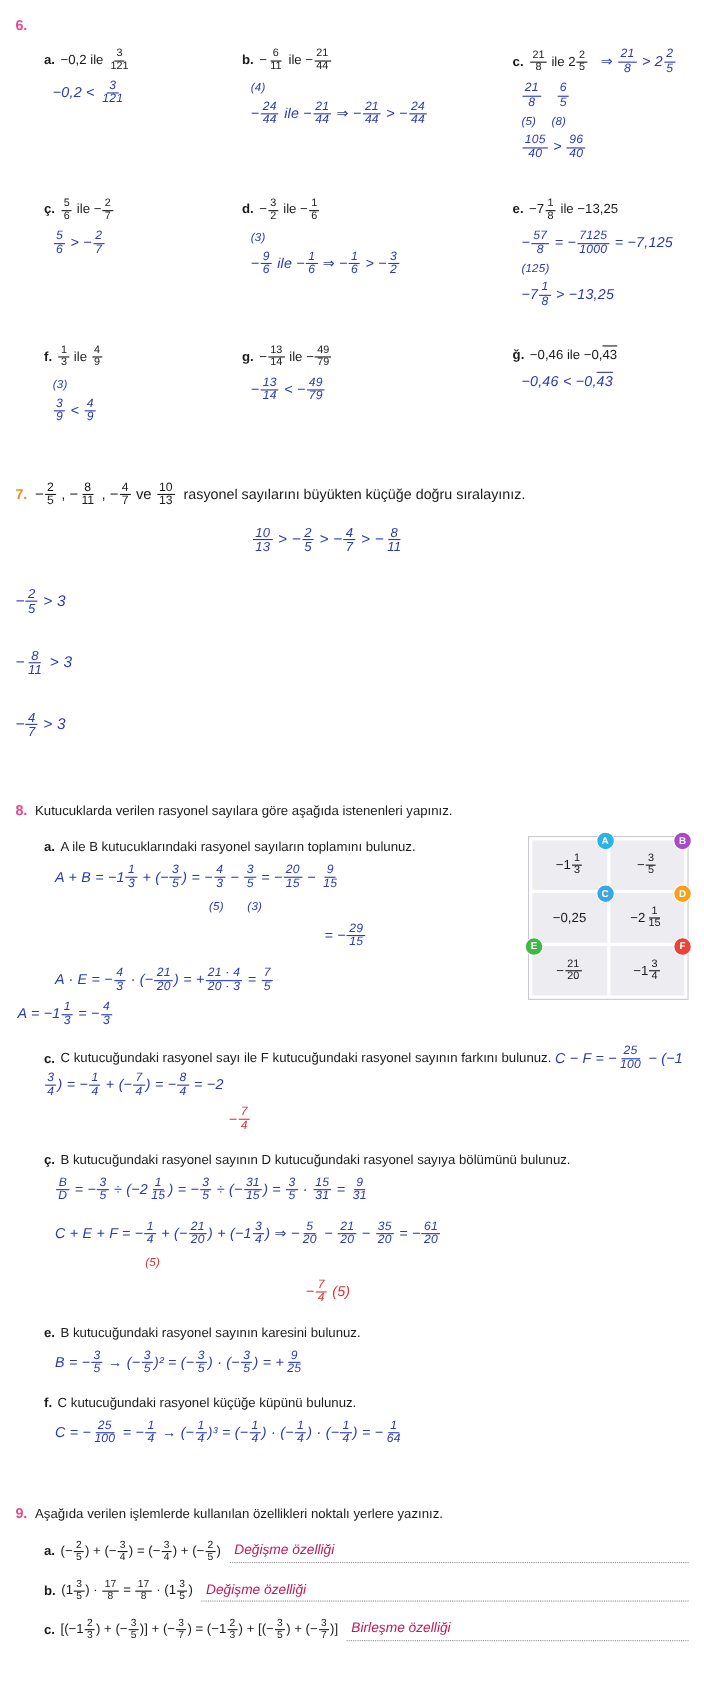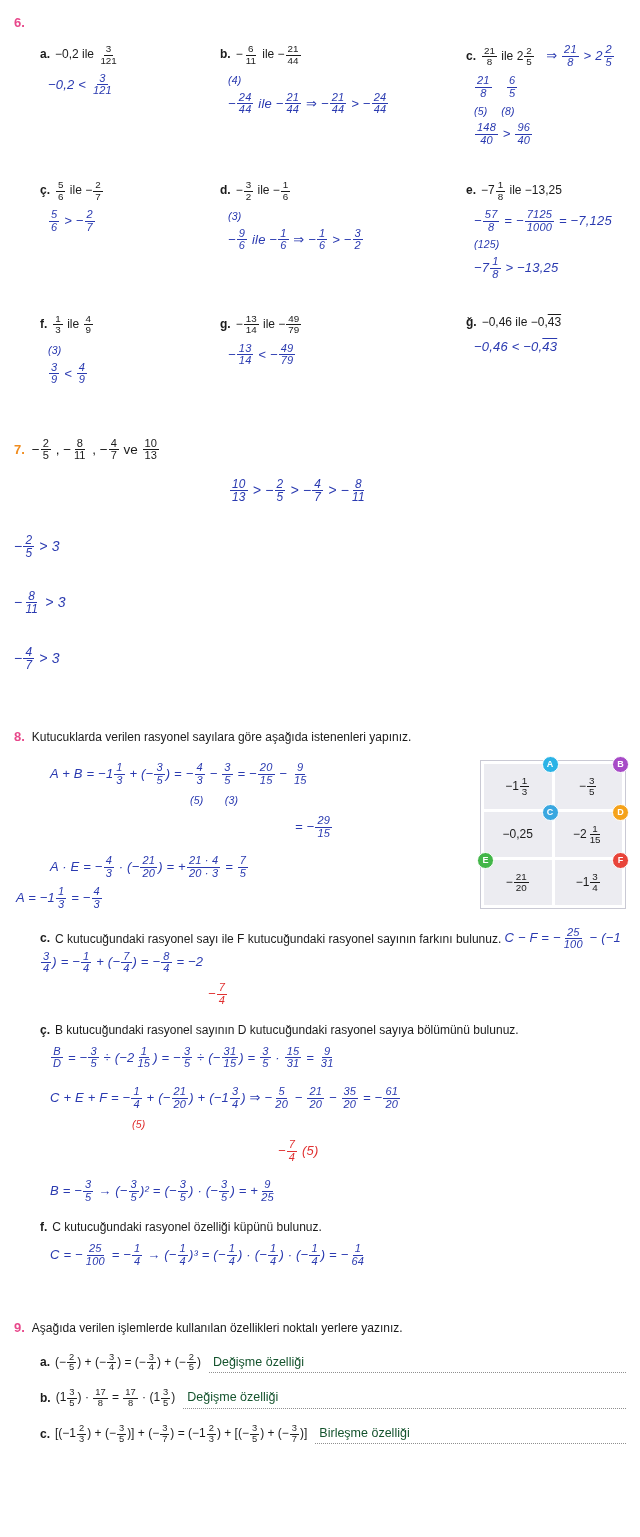--- a/index.html
+++ b/index.html
@@ -49,21 +49,21 @@
   .ind3{margin-left:168px !important}
   .ind4{margin-left:92px !important}
   .ind5{margin-left:238px !important}
   .out{margin-left:-24px !important}
   
   .q9{margin-top:52px}
   .q9-row{display:flex;align-items:center;flex-wrap:wrap;margin:15px 0 0 26px}
   .q9-row .eq{font-size:12px}
   .q9-row .eq .fr{font-size:0.78em}
   .ansline{flex:1 1 90px;border-bottom:1.6px dotted #8f8f8f;margin-left:8px;padding:0 2px 1px 4px;min-width:90px;align-self:flex-end}
-  .ans{color:#14532d;font-size:12.5px;}
+  .ans{color:#be185d;font-size:12.5px;font-style:italic}
 </style>
 </head>
 <body>
 
 <div class="page">
 
   <section class="q q6">
     <div class="qhead">
       <span class="qnum pink">6.</span>
     </div>
@@ -120,21 +120,21 @@
               </span></span></div>
         <div class="hw"><span class="fr">
               <span class="n">21</span>
               <span class="d">8</span>
             </span> <span class="fr">
               <span class="n">6</span>
               <span class="d">5</span>
             </span></div>
         <div class="hw sm">(5)  (8)</div>
         <div class="hw"><span class="fr">
-              <span class="n">148</span>
+              <span class="n">105</span>
               <span class="d">40</span>
             </span> &gt; <span class="fr">
               <span class="n">96</span>
               <span class="d">40</span>
             </span></div>
       </div>
 
       <div class="cell">
         <div class="given"><span class="lbl">ç.</span><span><span class="fr">
                 <span class="n">5</span>
@@ -247,20 +247,21 @@
           </span> , −<span class="fr">
             <span class="n">8</span>
             <span class="d">11</span>
           </span> , −<span class="fr">
             <span class="n">4</span>
             <span class="d">7</span>
           </span> ve <span class="fr">
             <span class="n">10</span>
             <span class="d">13</span>
           </span></span>
+      <span class="qprompt">rasyonel sayılarını büyükten küçüğe doğru sıralayınız.</span>
     </div>
     <div class="hw q7-order"><span class="fr">
           <span class="n">10</span>
           <span class="d">13</span>
         </span> &gt; −<span class="fr">
           <span class="n">2</span>
           <span class="d">5</span>
         </span> &gt; −<span class="fr">
           <span class="n">4</span>
           <span class="d">7</span>
@@ -326,20 +327,21 @@
         <div class="tcell">
           <span class="badge badge-f">F</span>
           <span class="tval">−1<span class="fr">
                 <span class="n">3</span>
                 <span class="d">4</span>
               </span></span>
         </div>
       </div>
 
       <div class="q8-item">
+        <div class="itext"><span class="lbl">a.</span><span>A ile B kutucuklarındaki rasyonel sayıların toplamını bulunuz.</span></div>
         <div class="hw work">A + B = −1<span class="fr">
               <span class="n">1</span>
               <span class="d">3</span>
             </span> + (−<span class="fr">
               <span class="n">3</span>
               <span class="d">5</span>
             </span>) = −<span class="fr">
               <span class="n">4</span>
               <span class="d">3</span>
             </span> − <span class="fr">
@@ -458,40 +460,41 @@
               <span class="d">20</span>
             </span></div>
         <div class="hw work red sm ind4">(5)</div>
         <div class="hw work red ind5">−<span class="fr">
               <span class="n">7</span>
               <span class="d">4</span>
             </span> (5)</div>
       </div>
 
       <div class="q8-item">
+        <div class="itext"><span class="lbl">e.</span><span>B kutucuğundaki rasyonel sayının karesini bulunuz.</span></div>
         <div class="hw work">B = −<span class="fr">
               <span class="n">3</span>
               <span class="d">5</span>
             </span> → (−<span class="fr">
               <span class="n">3</span>
               <span class="d">5</span>
             </span>)² = (−<span class="fr">
               <span class="n">3</span>
               <span class="d">5</span>
             </span>) · (−<span class="fr">
               <span class="n">3</span>
               <span class="d">5</span>
             </span>) = +<span class="fr">
               <span class="n">9</span>
               <span class="d">25</span>
             </span></div>
       </div>
 
       <div class="q8-item">
-        <div class="itext"><span class="lbl">f.</span><span>C kutucuğundaki rasyonel özelliği küpünü bulunuz.</span></div>
+        <div class="itext"><span class="lbl">f.</span><span>C kutucuğundaki rasyonel küçüğe küpünü bulunuz.</span></div>
         <div class="hw work">C = −<span class="fr">
               <span class="n">25</span>
               <span class="d">100</span>
             </span> = −<span class="fr">
               <span class="n">1</span>
               <span class="d">4</span>
             </span> → (−<span class="fr">
               <span class="n">1</span>
               <span class="d">4</span>
             </span>)³ = (−<span class="fr">

